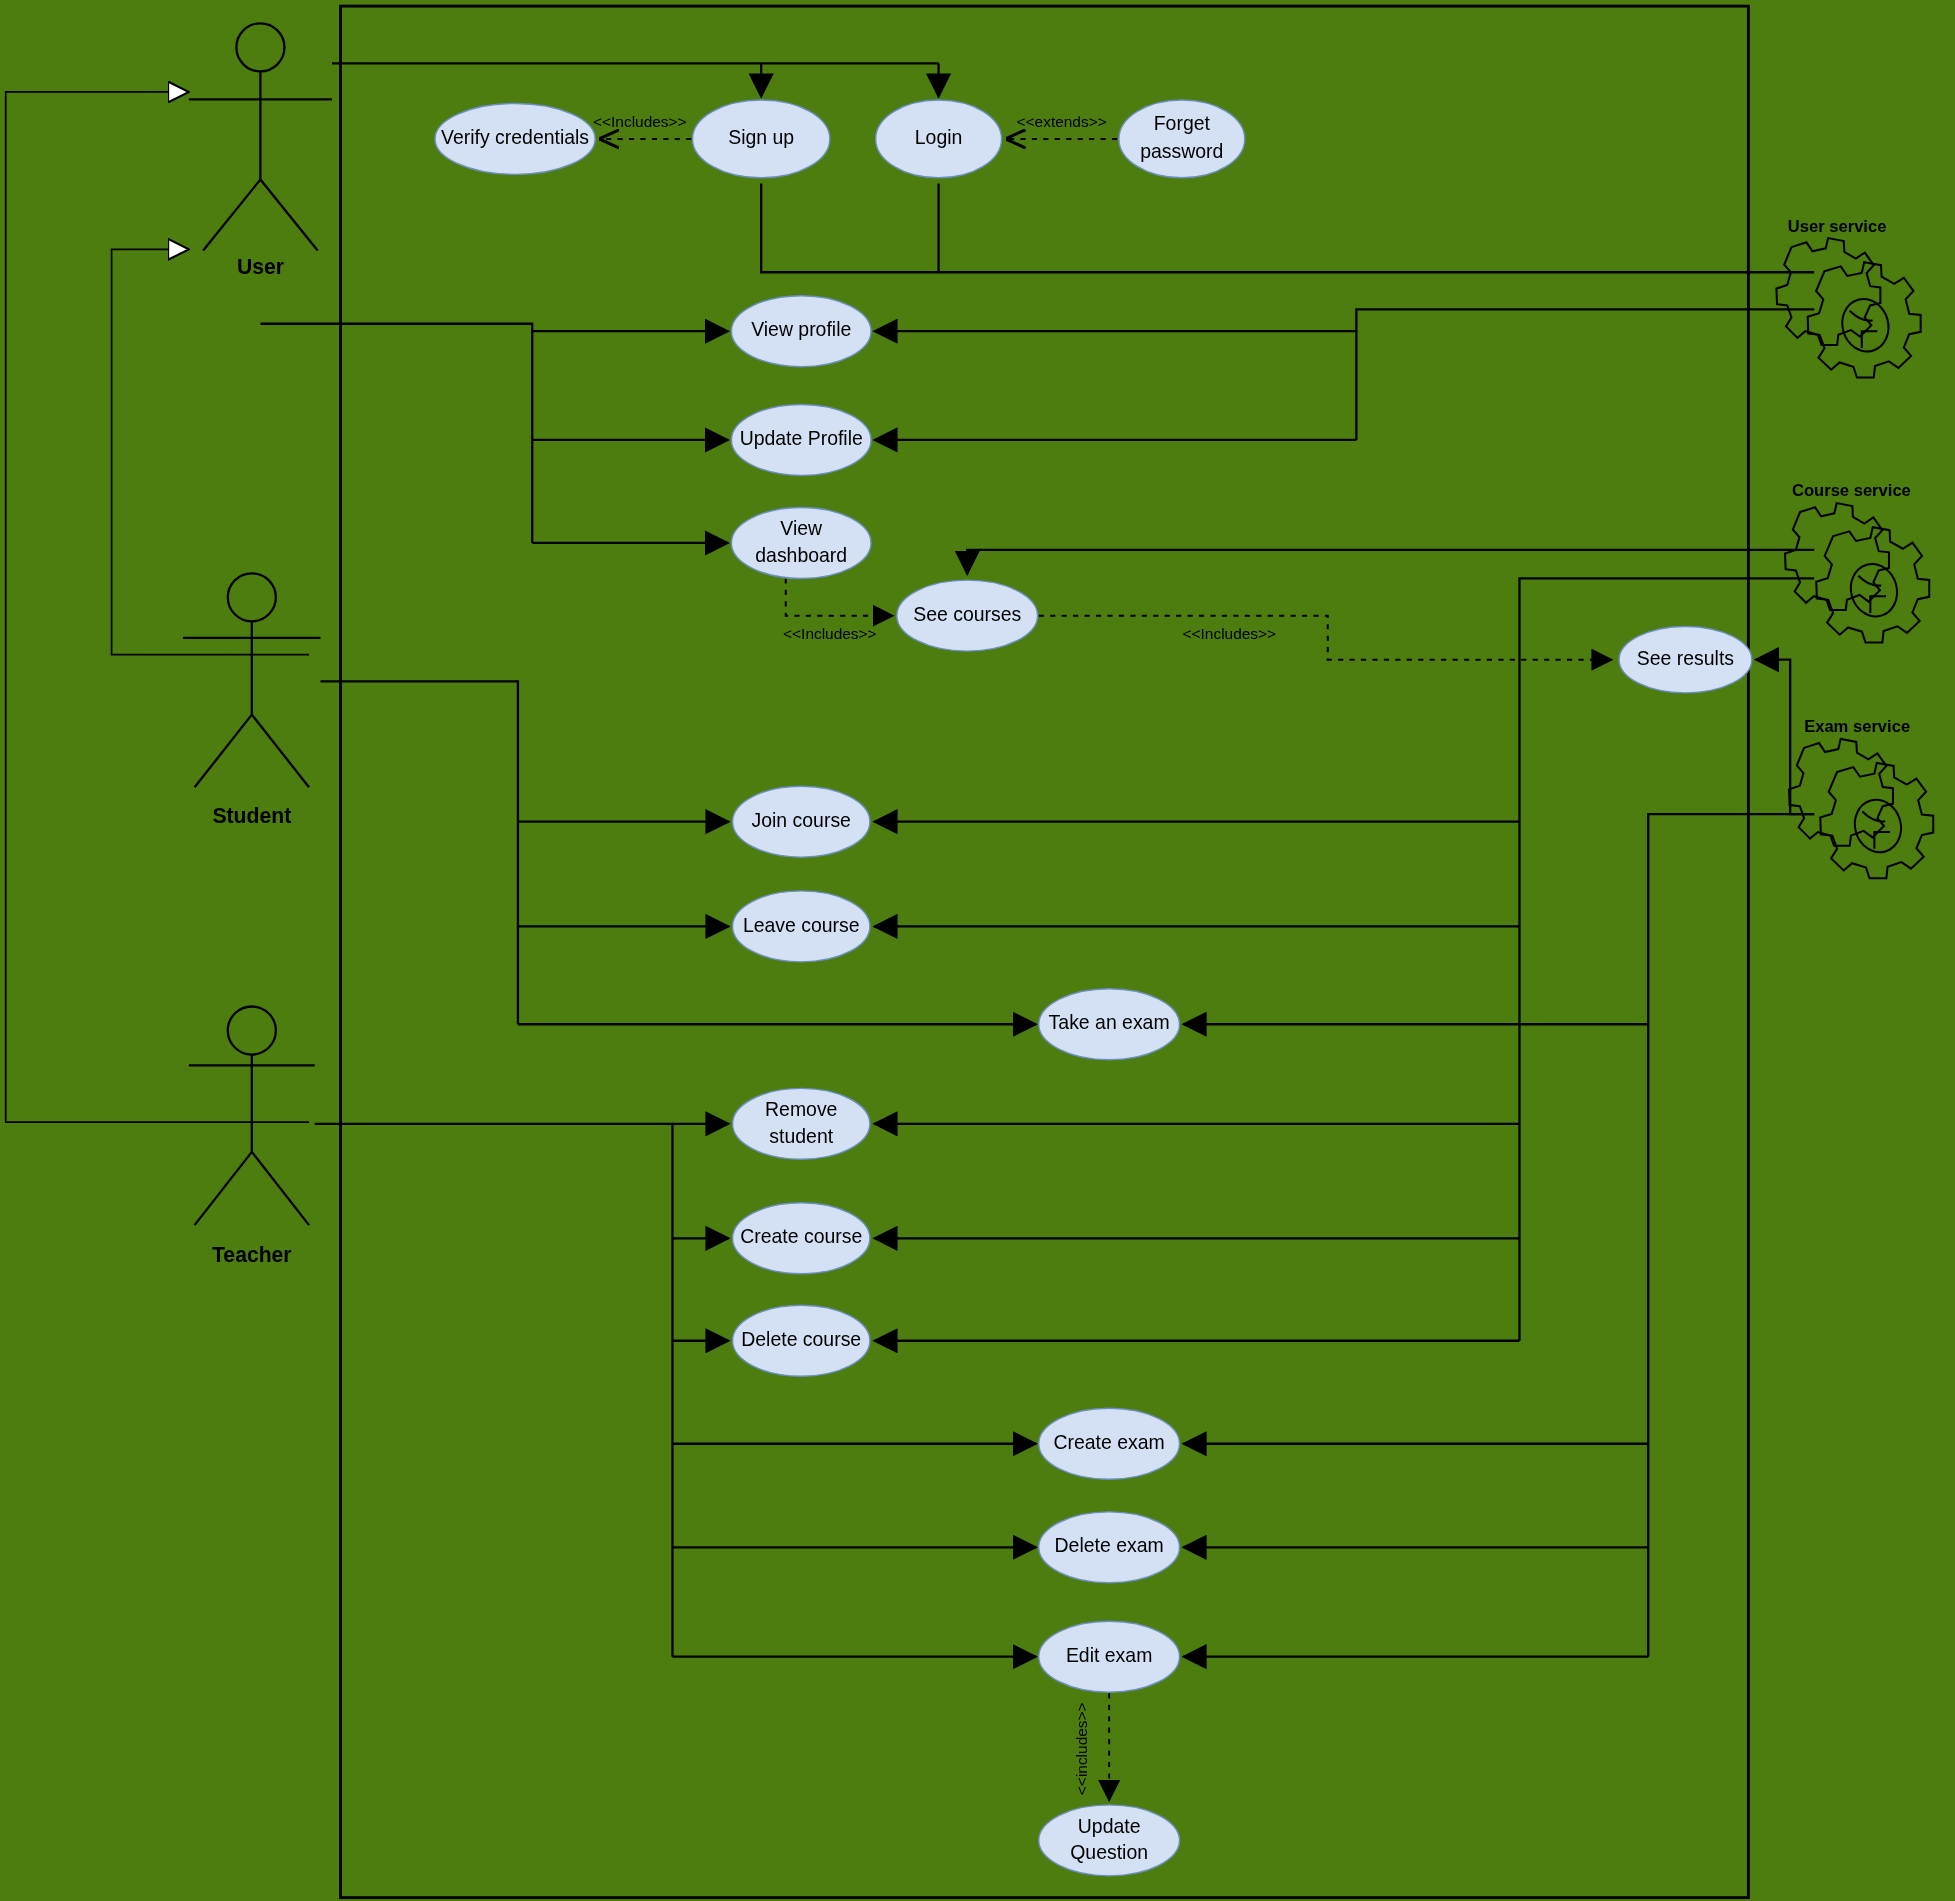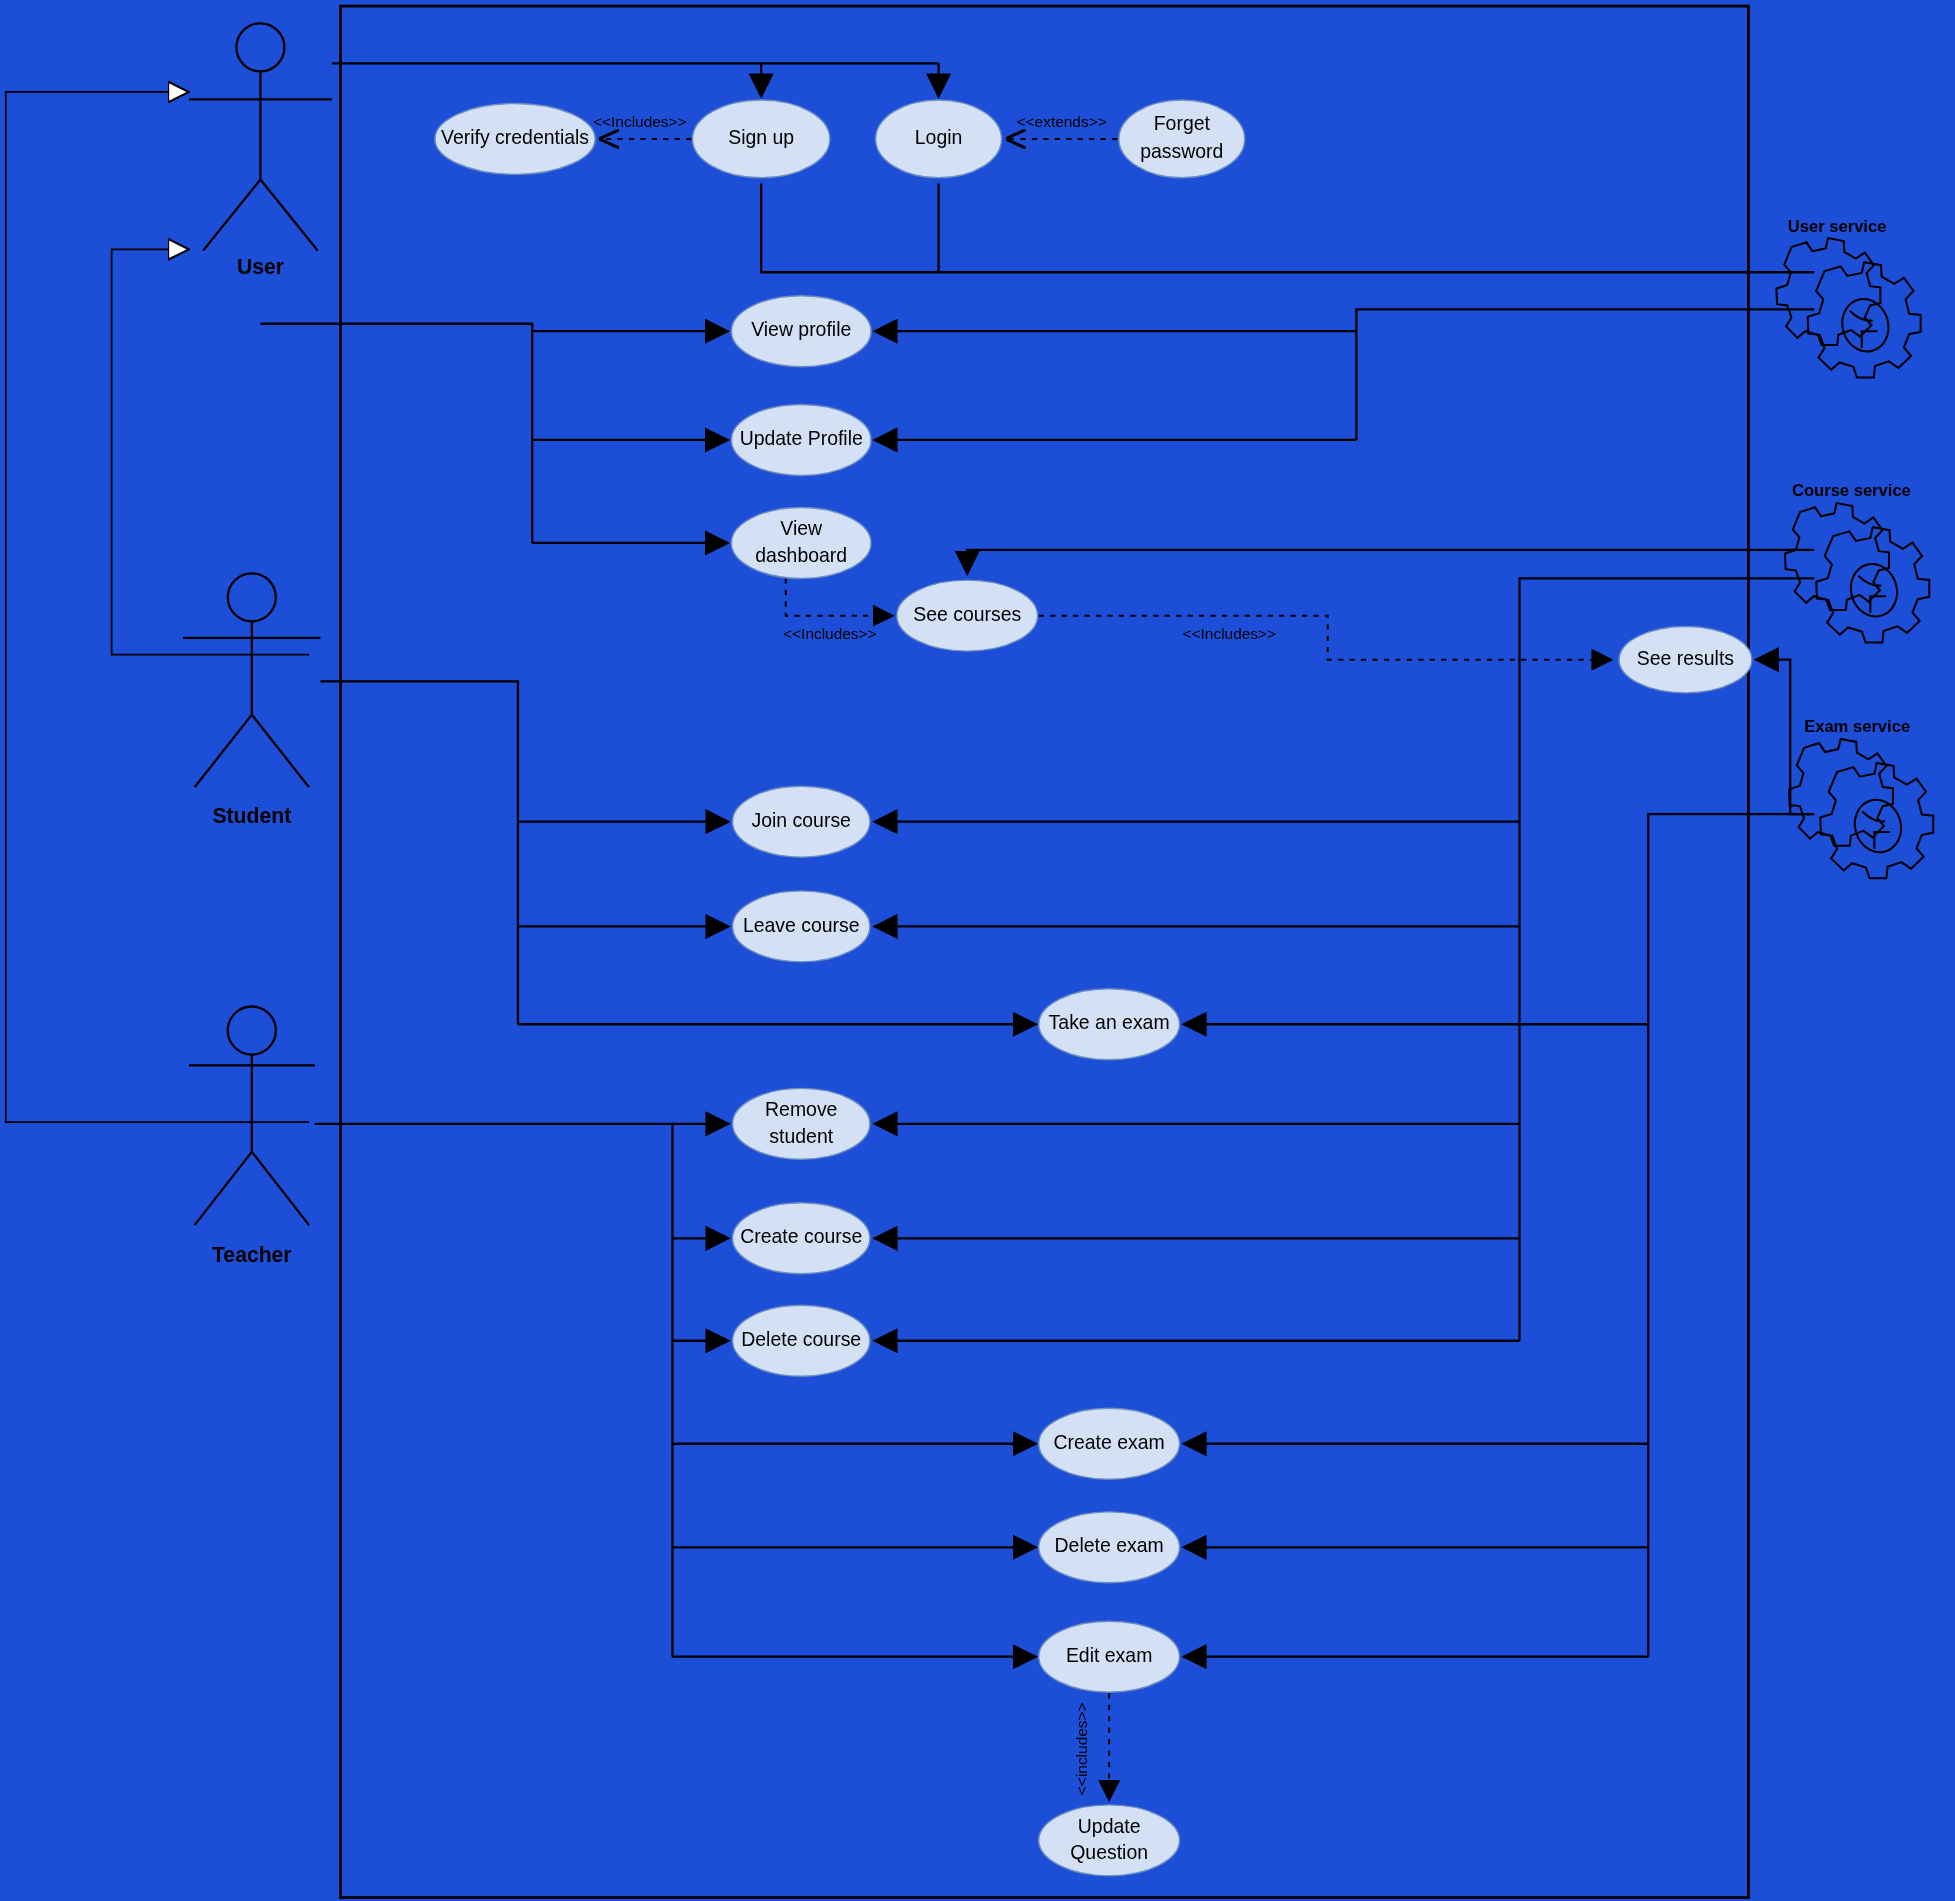--- a/index.html
+++ b/index.html
@@ -1,18 +1,18 @@
 <!DOCTYPE html>
 <html style="font-size:9.2px"><head>
 <meta charset="utf-8">
 <title>Use Case Diagram</title>
 <style>
   html,body{margin:0;padding:0;background:#ffffff;}
   body{font-family:"Liberation Sans", sans-serif;}
-  #stage{position:relative;width:1955px;height:1902px;background:#1d4ed8;}
+  #stage{position:relative;width:1955px;height:1902px;background:#4d7c0f;}
   svg.diagram{position:absolute;top:0;left:0;width:1955px;height:1902px;display:block;}
   .uc-ellipse{fill:#d4e1f5;stroke:#6c8ebf;stroke-width:2.5;}
   .uc-label{font-family:"Liberation Sans", sans-serif;font-size:34px;fill:#000;text-anchor:middle;dominant-baseline:middle;}
   .actor-line{stroke:#000;stroke-width:4;fill:none;}
   .actor-head{fill:none;stroke:#000;stroke-width:4;}
   .actor-name{font-family:"Liberation Sans", sans-serif;font-size:37px;font-weight:bold;fill:#000;text-anchor:middle;}
   .svc-name{font-family:"Liberation Sans", sans-serif;font-size:29px;font-weight:bold;fill:#000;text-anchor:middle;}
   .boundary{fill:none;stroke:#000;stroke-width:5;}
   .assoc{stroke:#000;stroke-width:4;fill:none;}
   .gen{stroke:#000;stroke-width:3;fill:none;}

